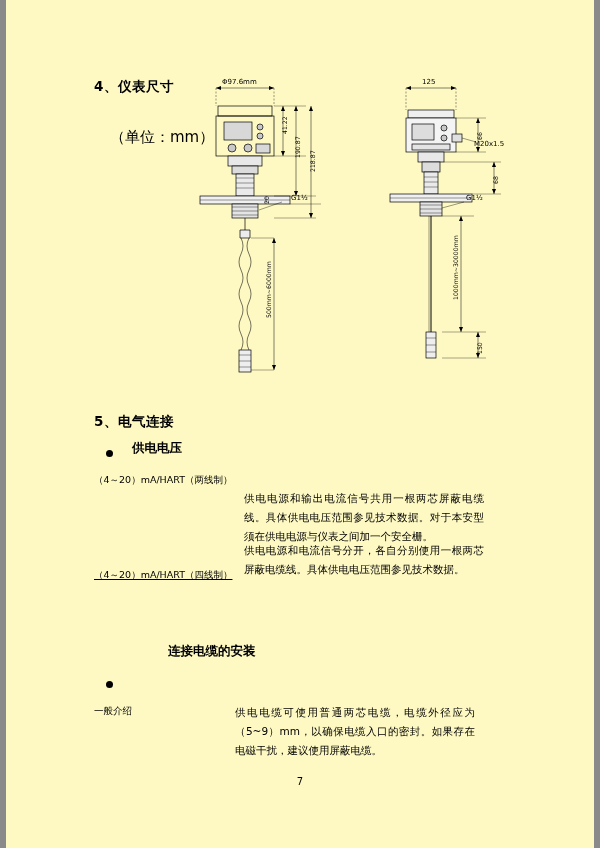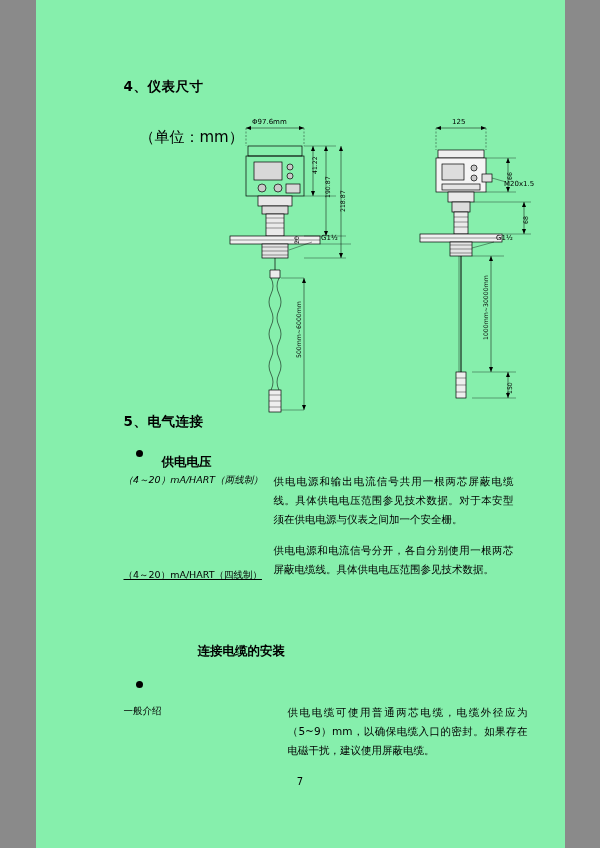--- a/index.html
+++ b/index.html
@@ -5,23 +5,23 @@
   html, body {
     margin: 0;
     padding: 0;
     background: #8a8a8a;
   }
   body {
     font-family: "Liberation Serif", serif;
   }
   .page {
     position: relative;
-    width: 529px;
+    width: 588px;
     height: 848px;
-    background: #86efac;
+    background: #fef9c3;
     overflow: hidden;
     margin: 0 auto;
   }
 
   
   .sec-heading {
     position: absolute;
     font-family: "DejaVu Sans", sans-serif;
     font-weight: bold;
     font-size: 13.5px;
@@ -76,21 +76,20 @@
     color: #000;
   }
 
   
   .drawing {
     position: absolute;
     left: 150px;
     top: 70px;
     width: 380px;
     height: 330px;
-    margin-top: 40px;
   }
   .drawing svg { display: block; }
 
   .dim-txt {
     font-family: "DejaVu Sans", sans-serif;
     font-size: 7px;
     fill: #000;
   }
   .dim-txt-sm {
     font-family: "DejaVu Sans", sans-serif;
@@ -289,31 +288,31 @@
 
       <text class="dim-txt" x="318" y="76">M20x1.5</text>
 
       <text class="dim-txt" x="310" y="130">G1½</text>
     </svg>
   </div>
 
   <div class="sec-heading" style="left:88px; top:413px;">5、电气连接</div>
 
   <div class="bullet-dot" style="left:100px; top:450px;"></div>
-  <div class="bullet-heading" style="left:126px; top:454px;">供电电压</div>
-
-  <div class="label-col" style="left:88px; top:472px; width:140px;font-style:italic;">（4～20）mA/HART（两线制）</div>
-  <div class="text-col" style="left:238px; top:472px;font-family:Liberation Serif, serif;">供电电源和输出电流信号共用一根两芯屏蔽电缆线。具体供电电压范围参见技术数据。对于本安型须在供电电源与仪表之间加一个安全栅。</div>
+  <div class="bullet-heading" style="left:126px; top:440px;">供电电压</div>
+
+  <div class="label-col" style="left:88px; top:472px; width:140px;">（4～20）mA/HART（两线制）</div>
+  <div class="text-col" style="left:238px; top:489px;font-family:Liberation Serif, serif;">供电电源和输出电流信号共用一根两芯屏蔽电缆线。具体供电电压范围参见技术数据。对于本安型须在供电电源与仪表之间加一个安全栅。</div>
 
   <div class="label-col" style="left:88px; top:567px; width:140px;text-decoration:underline;">（4～20）mA/HART（四线制）</div>
   <div class="text-col" style="left:238px; top:541px;">供电电源和电流信号分开，各自分别使用一根两芯屏蔽电缆线。具体供电电压范围参见技术数据。</div>
 
   <div class="label-col" style="left:88px; top:610px; width:140px;"></div>
 
   <div class="bullet-dot" style="left:100px; top:681px;"></div>
   <div class="bullet-heading" style="left:126px; top:643px;margin-left:36px;">连接电缆的安装</div>
 
   <div class="label-col" style="left:88px; top:703px; width:140px;">一般介绍</div>
-  <div class="text-col" style="left:252px; top:703px;">供电电缆可使用普通两芯电缆，电缆外径应为（5~9）mm，以确保电缆入口的密封。如果存在电磁干扰，建议使用屏蔽电缆。</div>
+  <div class="text-col" style="left:229px; top:703px;">供电电缆可使用普通两芯电缆，电缆外径应为（5~9）mm，以确保电缆入口的密封。如果存在电磁干扰，建议使用屏蔽电缆。</div>
 
   <div class="page-num" style="top:776px;">7</div>
 
 </div>
 
 </body></html>

